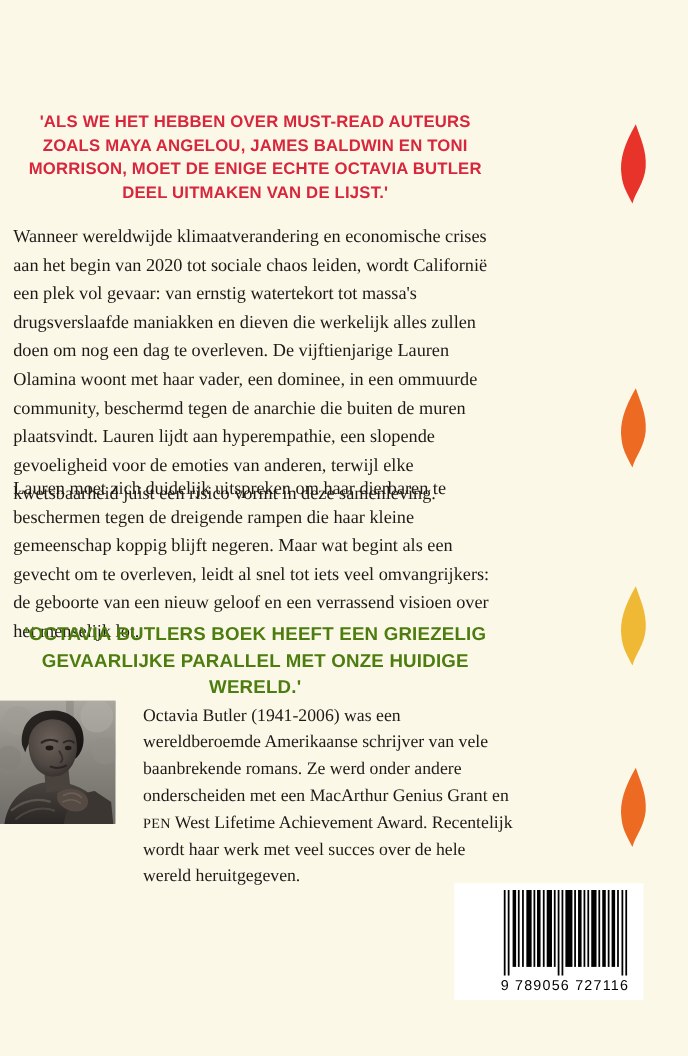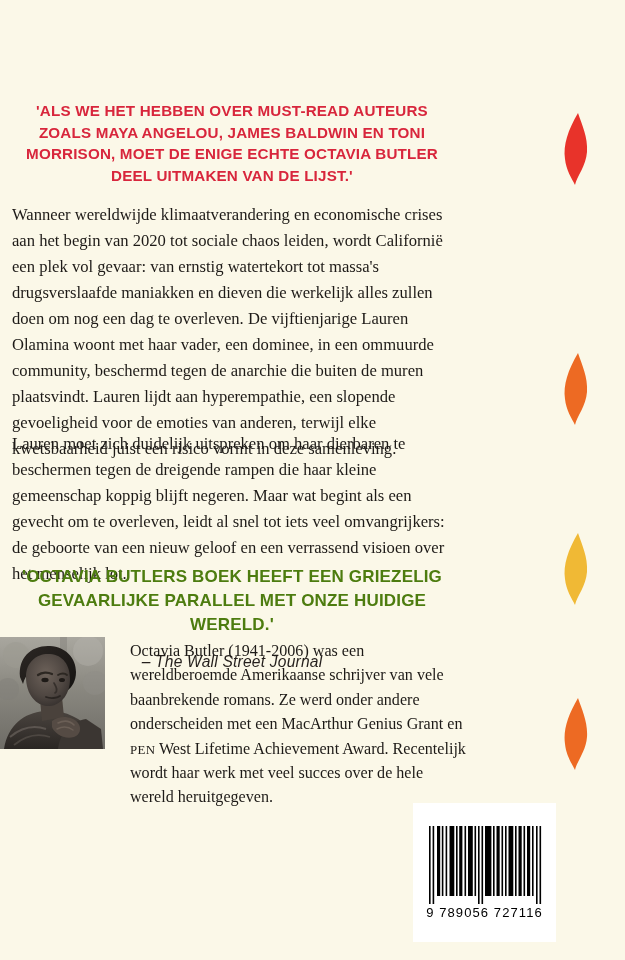--- a/index.html
+++ b/index.html
@@ -112,26 +112,27 @@
     font-size: 0.80em;
     letter-spacing: 0.3px;
   }
 
   
   .barcode-panel {
     position: absolute;
     left: 413px;
     top: 803px;
     width: 143px;
-    height: 139px;
+    height: 106px;
     background: #ffffff;
     display: flex;
     flex-direction: column;
     align-items: center;
     justify-content: center;
+    padding-left: 29px;
   }
   .barcode-bars {
     width: 121px;
     height: 78px;
     display: block;
   }
   .barcode-digits {
     font-family: "Liberation Sans", sans-serif;
     font-size: 13px;
     color: #000;
@@ -173,21 +174,20 @@
   <div class="body-copy para-1">
     <p>Wanneer wereldwijde klimaatverandering en economische crises aan het begin van 2020 tot sociale chaos leiden, wordt Californië een plek vol gevaar: van ernstig watertekort tot massa's drugsverslaafde maniakken en dieven die werkelijk alles zullen doen om nog een dag te overleven. De vijftienjarige Lauren Olamina woont met haar vader, een dominee, in een ommuurde community, beschermd tegen de anarchie die buiten de muren plaatsvindt. Lauren lijdt aan hyperempathie, een slopende gevoeligheid voor de emoties van anderen, terwijl elke kwetsbaarheid juist een risico vormt in deze samenleving.</p>
   </div>
 
   <div class="body-copy para-2">
     <p>Lauren moet zich duidelijk uitspreken om haar dierbaren te beschermen tegen de dreigende rampen die haar kleine gemeenschap koppig blijft negeren. Maar wat begint als een gevecht om te overleven, leidt al snel tot iets veel omvangrijkers: de geboorte van een nieuw geloof en een verrassend visioen over het menselijk lot.</p>
   </div>
 
   <div class="quote-block quote-2">
     <p class="quote-text">'OCTAVIA BUTLERS BOEK HEEFT EEN GRIEZELIG GEVAARLIJKE PARALLEL MET ONZE HUIDIGE WERELD.'</p>
-    <p class="quote-source">– The Wall Street Journal</p>
   </div>
 
   <div class="bio">
     <div class="bio-photo">
       <svg viewBox="0 0 105 112" xmlns="http://www.w3.org/2000/svg" preserveAspectRatio="xMidYMid slice">
         <defs>
           <linearGradient id="bgGrad" x1="0" y1="0" x2="0" y2="1">
             <stop offset="0%" stop-color="#a9a79f"></stop>
             <stop offset="45%" stop-color="#8a8880"></stop>
             <stop offset="100%" stop-color="#6e6c66"></stop>

